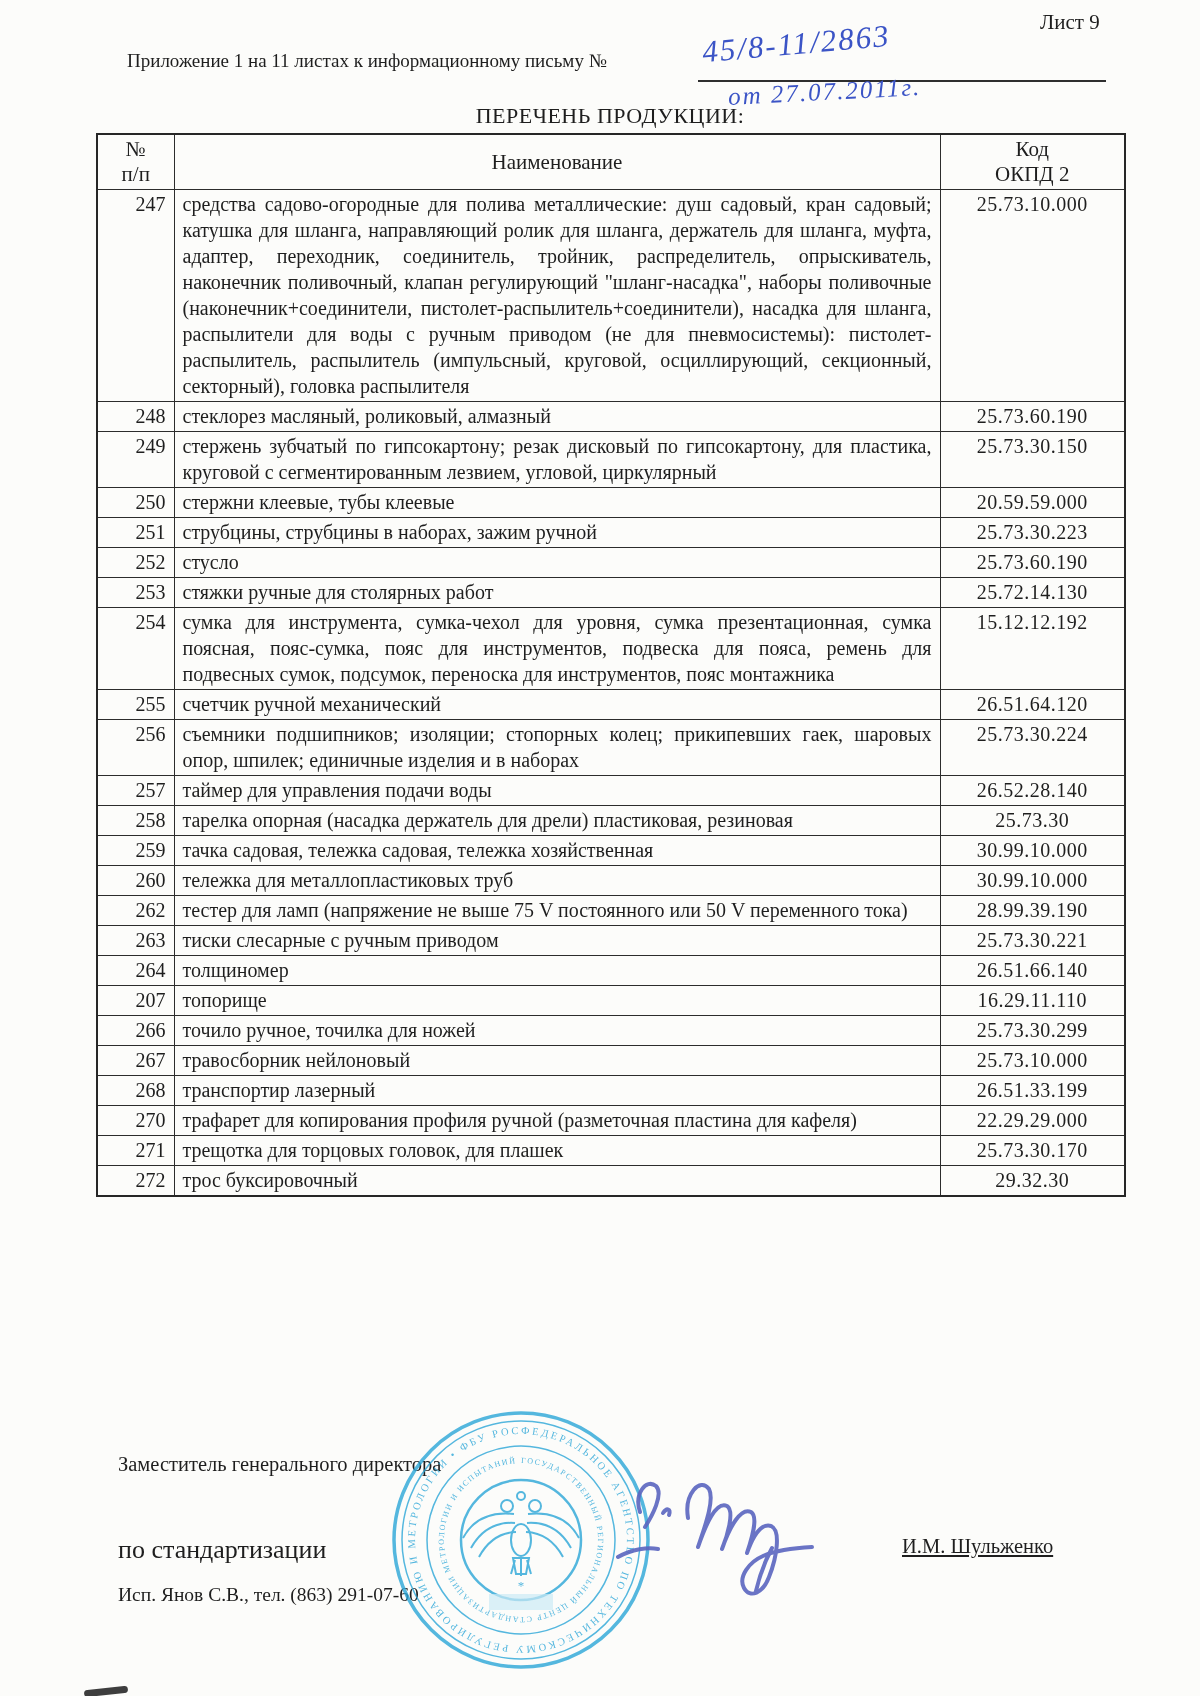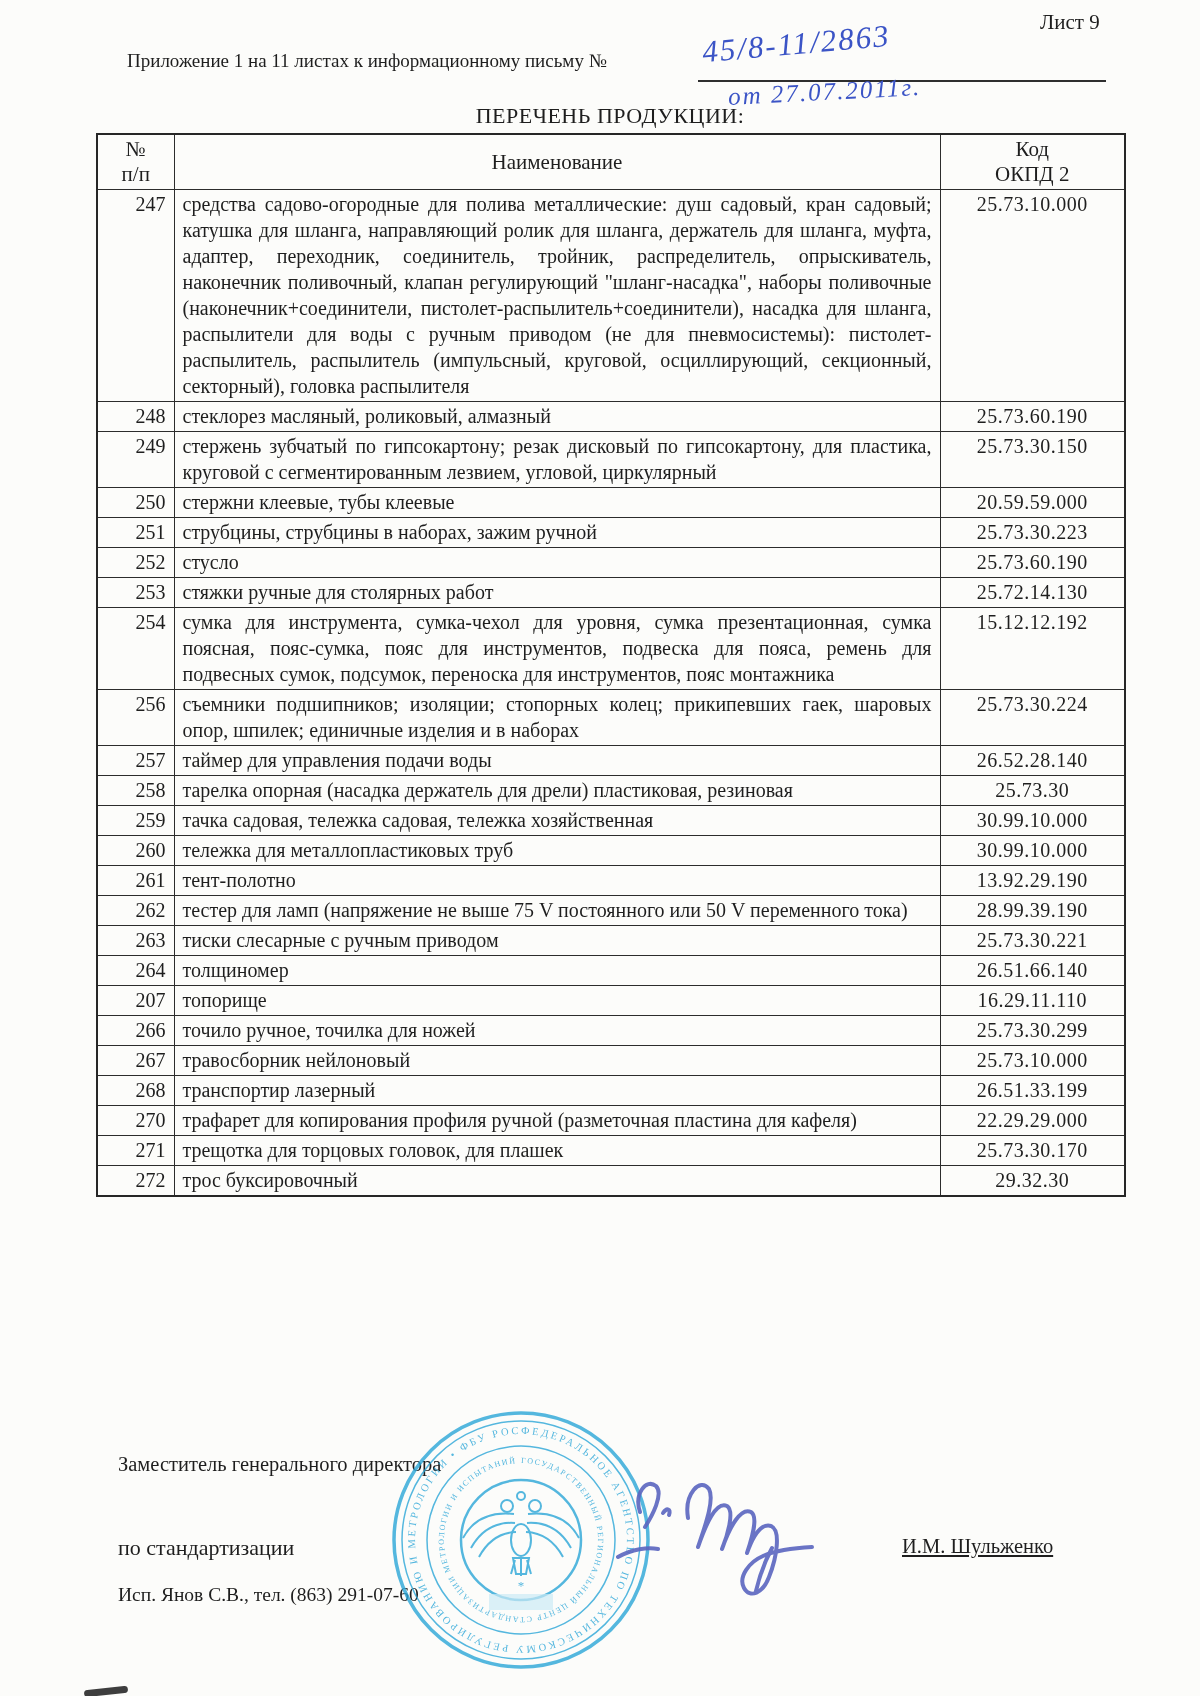--- a/index.html
+++ b/index.html
@@ -36,21 +36,21 @@
     padding:2px;line-height:25px;vertical-align:middle;text-align:center;
   }
   table.products td{
     border:1.6px solid #2c2c2c;font-size:20px;line-height:26px;
     vertical-align:top;padding:1px 8px 2px;
   }
   td.cell-num{text-align:right;padding:1px 2px 2px;}
   td.cell-name{text-align:justify;}
   td.cell-code{text-align:center;letter-spacing:0.5px;padding-top:3px;}
   .footer-line1{position:absolute;left:118px;top:1453px;font-size:20.5px;}
-  .footer-line2{position:absolute;left:118px;top:1535px;font-size:22px;}
+  .footer-line2{position:absolute;left:118px;top:1535px;font-size:26px;}
   .signer-name{position:absolute;left:902px;top:1535px;font-size:20.5px;text-decoration:underline;}
   .executor-line{position:absolute;left:118px;top:1584px;font-size:19.5px;}
   .overlay-svg{position:absolute;left:0;top:0;pointer-events:none;}
   .scan-mark{
     position:absolute;left:84px;top:1688px;width:44px;height:7px;
     background:#1c1c1c;border-radius:4px;transform:rotate(-6deg);opacity:.85;
   }
 </style>
 </head>
 <body>
@@ -119,20 +119,25 @@
         <td class="cell-num">253</td>
         <td class="cell-name">стяжки ручные для столярных работ</td>
         <td class="cell-code">25.72.14.130</td>
       </tr>
       <tr>
         <td class="cell-num">254</td>
         <td class="cell-name">сумка для инструмента, сумка-чехол для уровня, сумка презентационная, сумка поясная, пояс-сумка, пояс для инструментов, подвеска для пояса, ремень для подвесных сумок, подсумок, переноска для инструментов, пояс монтажника</td>
         <td class="cell-code">15.12.12.192</td>
       </tr>
       <tr>
+        <td class="cell-num">255</td>
+        <td class="cell-name">счетчик ручной механический</td>
+        <td class="cell-code">26.51.64.120</td>
+      </tr>
+      <tr>
         <td class="cell-num">256</td>
         <td class="cell-name">съемники подшипников; изоляции; стопорных колец; прикипевших гаек, шаровых опор, шпилек; единичные изделия и в наборах</td>
         <td class="cell-code">25.73.30.224</td>
       </tr>
       <tr>
         <td class="cell-num">257</td>
         <td class="cell-name">таймер для управления подачи воды</td>
         <td class="cell-code">26.52.28.140</td>
       </tr>
       <tr>
@@ -142,25 +147,20 @@
       </tr>
       <tr>
         <td class="cell-num">259</td>
         <td class="cell-name">тачка садовая, тележка садовая, тележка хозяйственная</td>
         <td class="cell-code">30.99.10.000</td>
       </tr>
       <tr>
         <td class="cell-num">260</td>
         <td class="cell-name">тележка для металлопластиковых труб</td>
         <td class="cell-code">30.99.10.000</td>
-      </tr>
-      <tr>
-        <td class="cell-num">261</td>
-        <td class="cell-name">тент-полотно</td>
-        <td class="cell-code">13.92.29.190</td>
       </tr>
       <tr>
         <td class="cell-num">262</td>
         <td class="cell-name">тестер для ламп (напряжение не выше 75 V постоянного или 50 V переменного тока)</td>
         <td class="cell-code">28.99.39.190</td>
       </tr>
       <tr>
         <td class="cell-num">263</td>
         <td class="cell-name">тиски слесарные с ручным приводом</td>
         <td class="cell-code">25.73.30.221</td>

